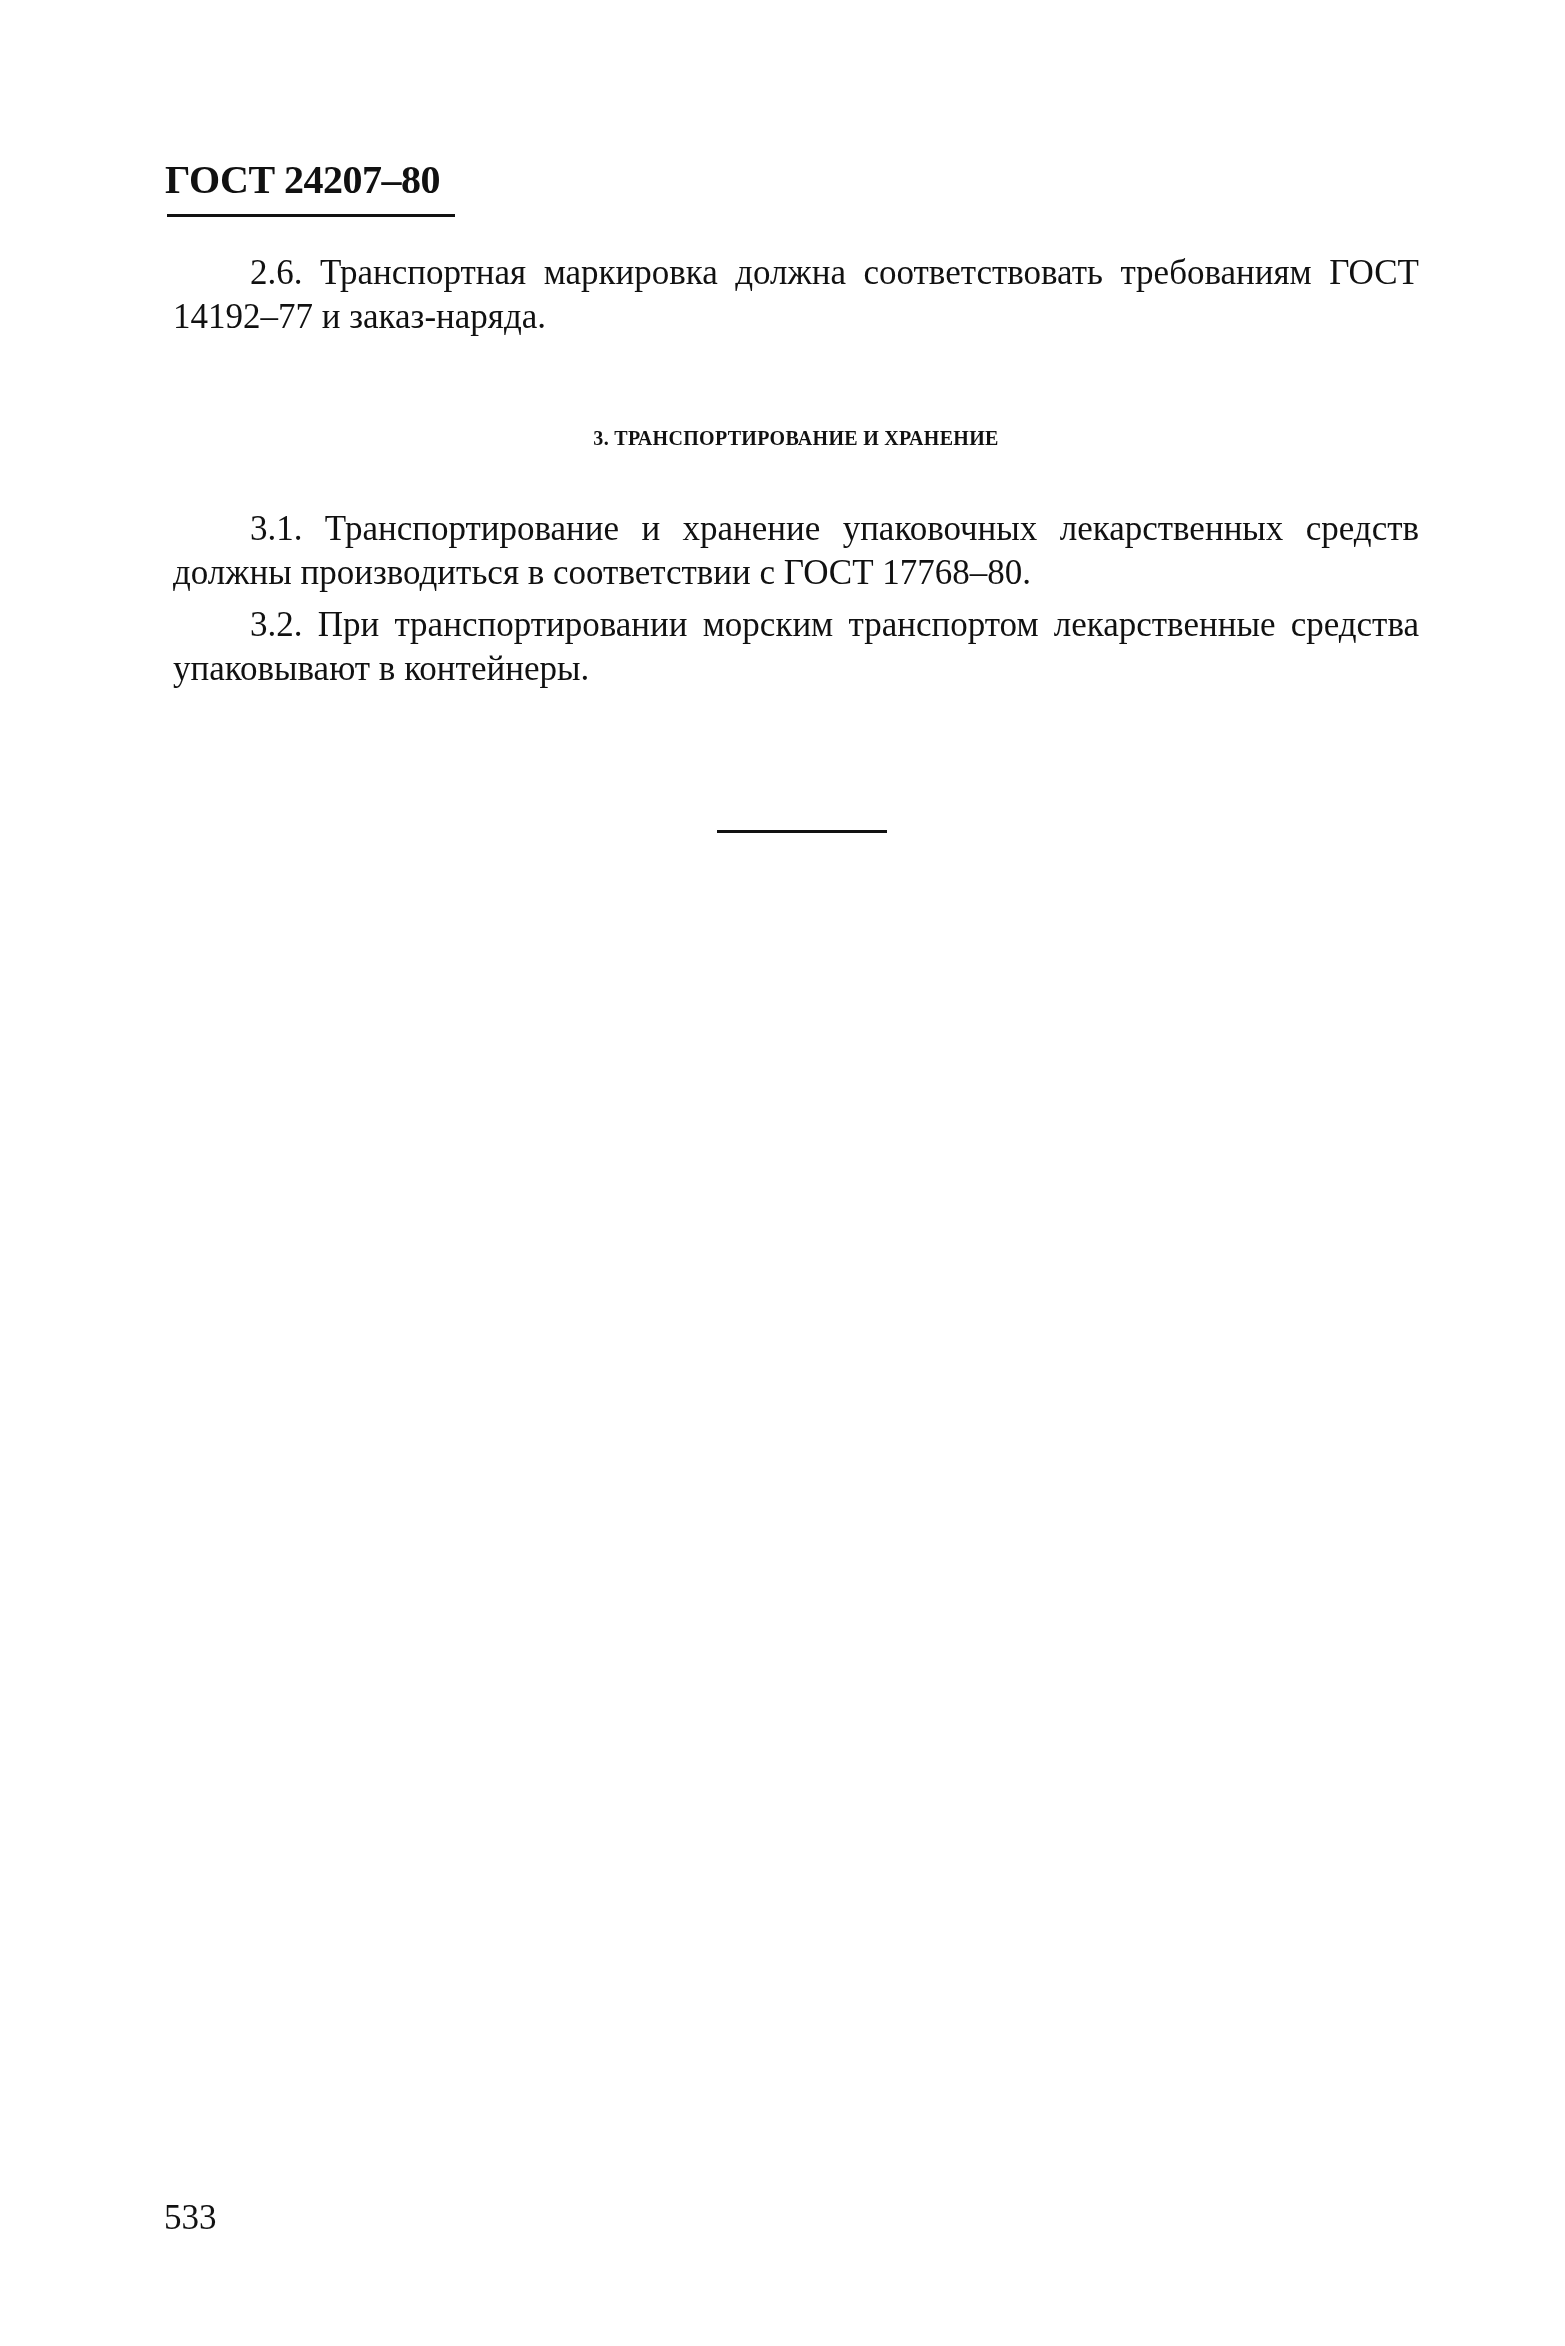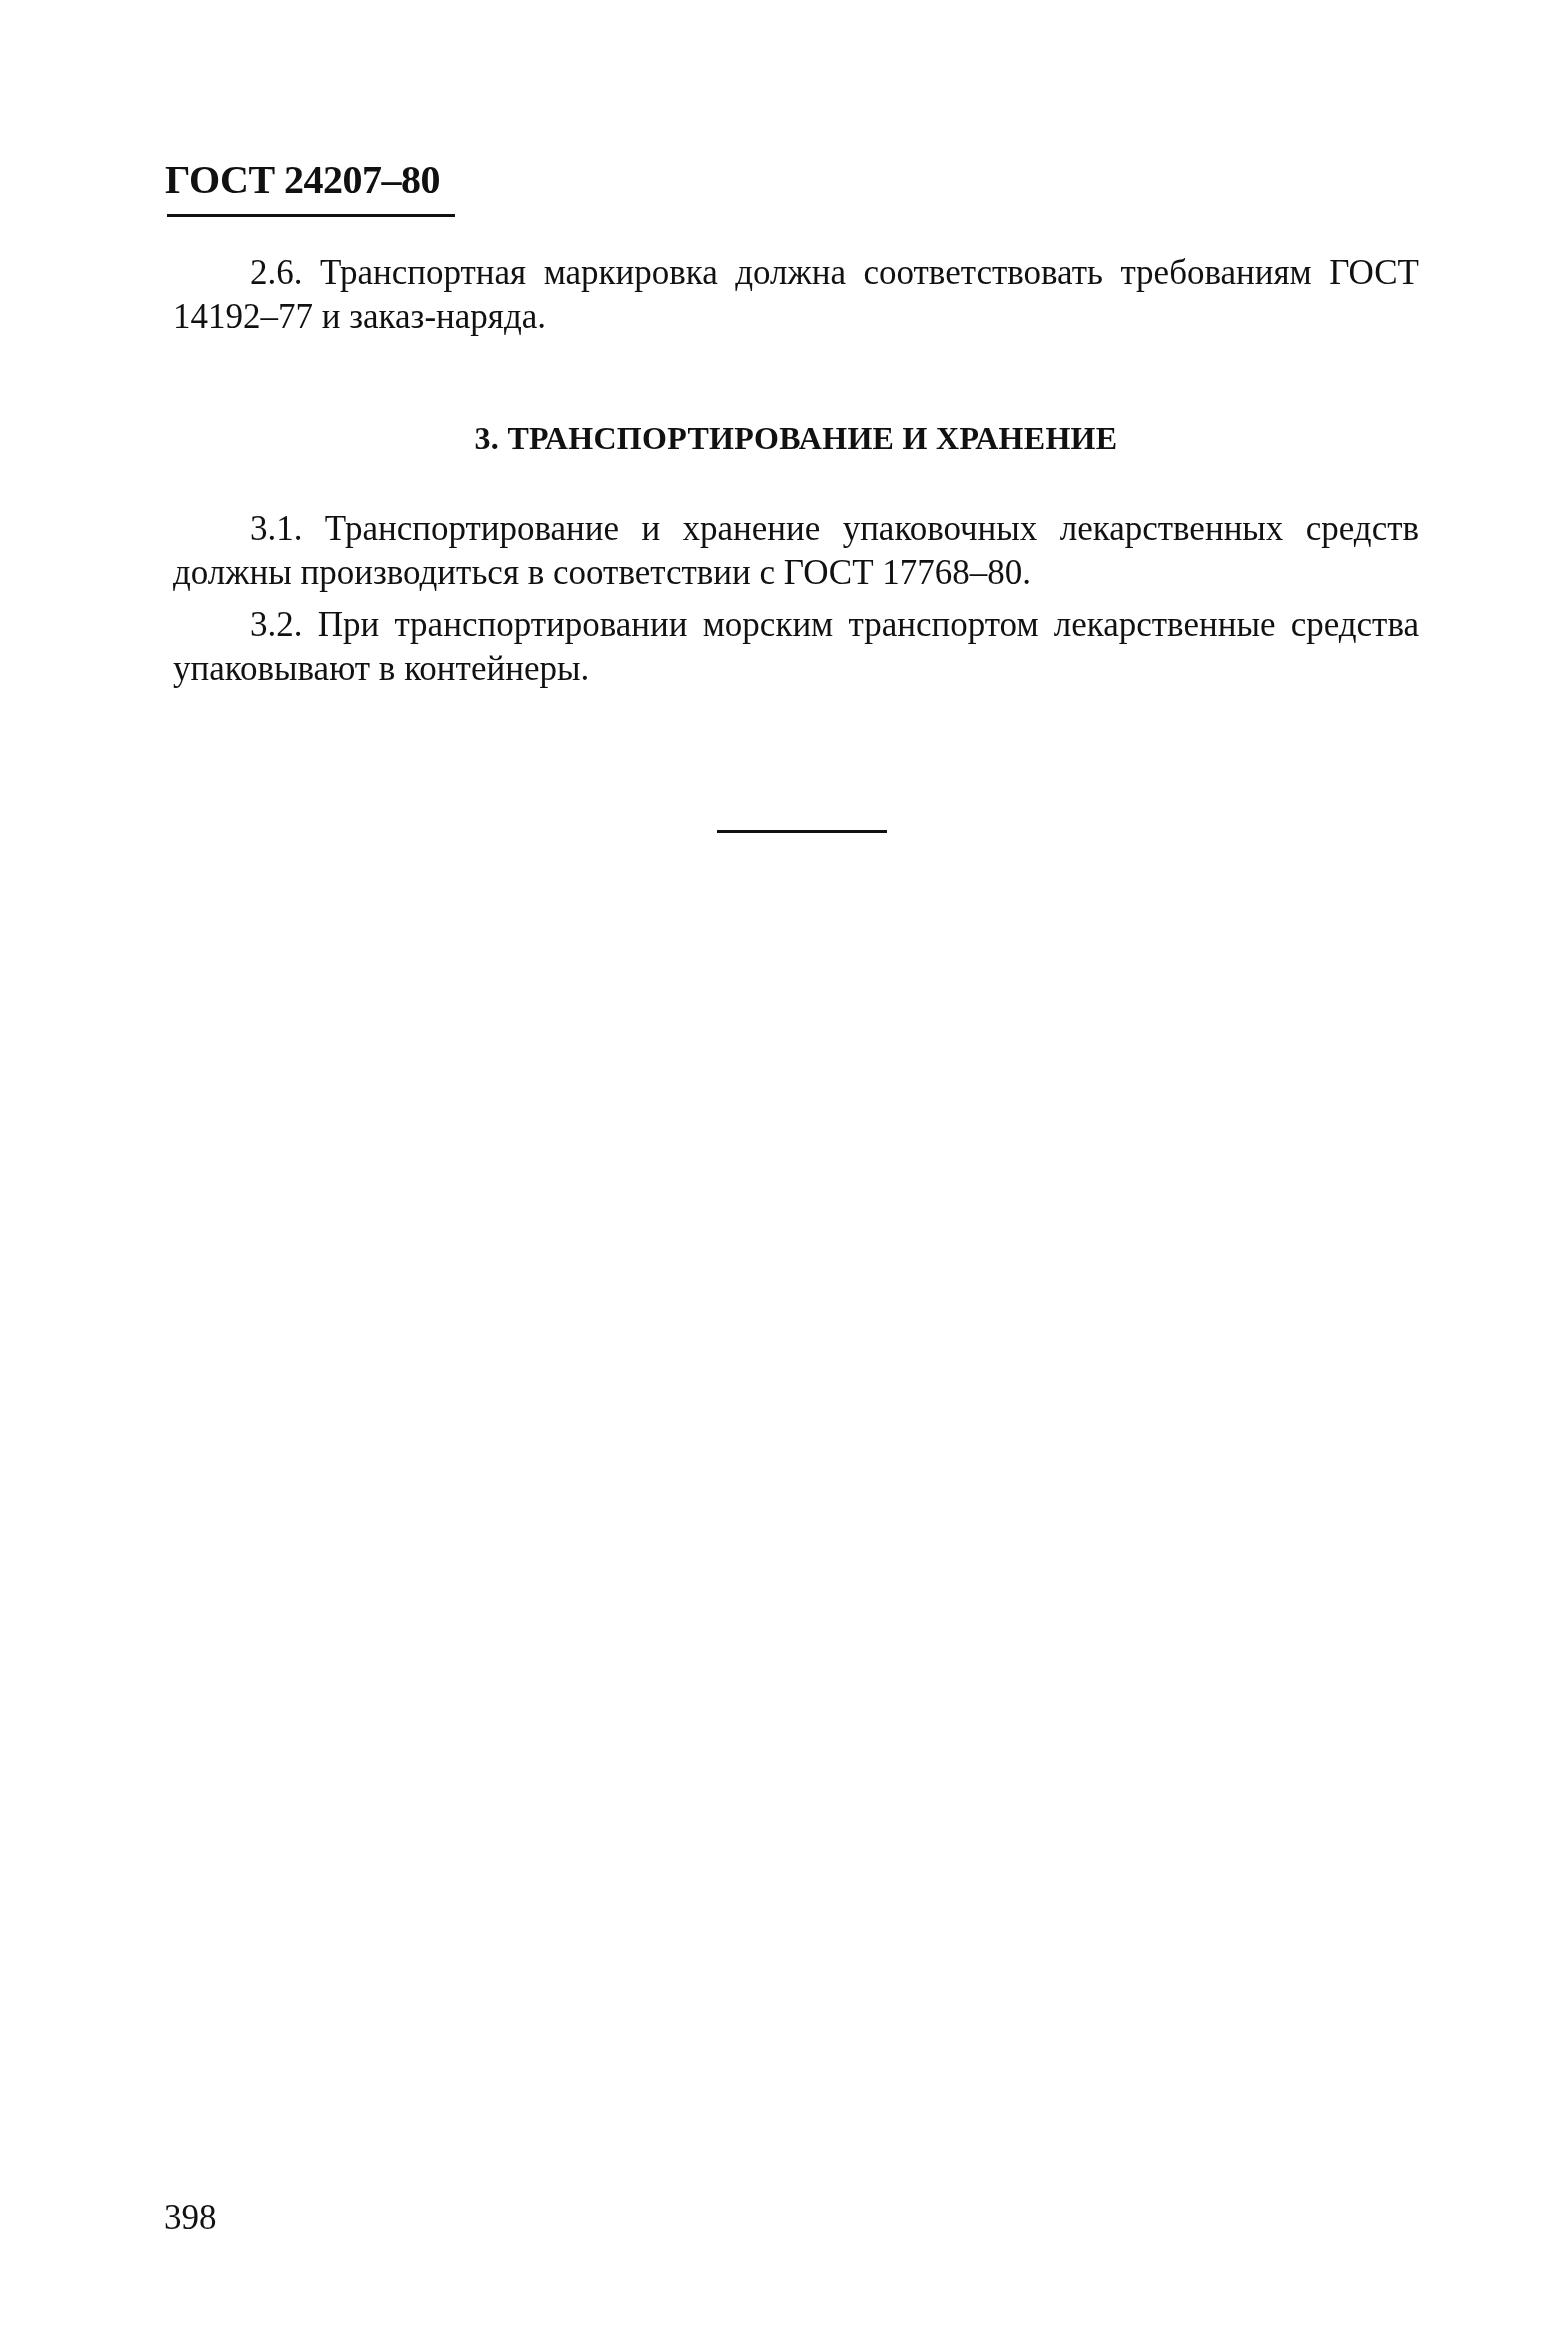--- a/index.html
+++ b/index.html
@@ -46,21 +46,21 @@
       text-align-last: left;
       text-indent: 77px;
     }
     .block-1 { top: 243px; }
     .section-heading {
       position: absolute;
       left: 165px;
       width: 1262px;
       top: 416px;
       text-align: center;
-      font-size: 32px;
+      font-size: 20px;
       font-weight: bold;
       line-height: 44px;
       letter-spacing: 0.3px;
       white-space: nowrap;
     }
     .block-2 { top: 499px; }
     .end-rule {
       position: absolute;
       left: 717px;
       top: 830px;
@@ -88,14 +88,14 @@
 
 <div class="section-heading">3. ТРАНСПОРТИРОВАНИЕ И ХРАНЕНИЕ</div>
 
 <div class="body-block block-2">
   <p class="para">3.1. Транспортирование и хранение упаковочных лекарственных средств должны производиться в соответствии с ГОСТ 17768–80.</p>
   <p class="para">3.2. При транспортировании морским транспортом лекарственные средства упаковывают в контейнеры.</p>
 </div>
 
 <div class="end-rule"></div>
 
-<div class="page-number">398</div>
+<div class="page-number">533</div>
 
 
 </body></html>

